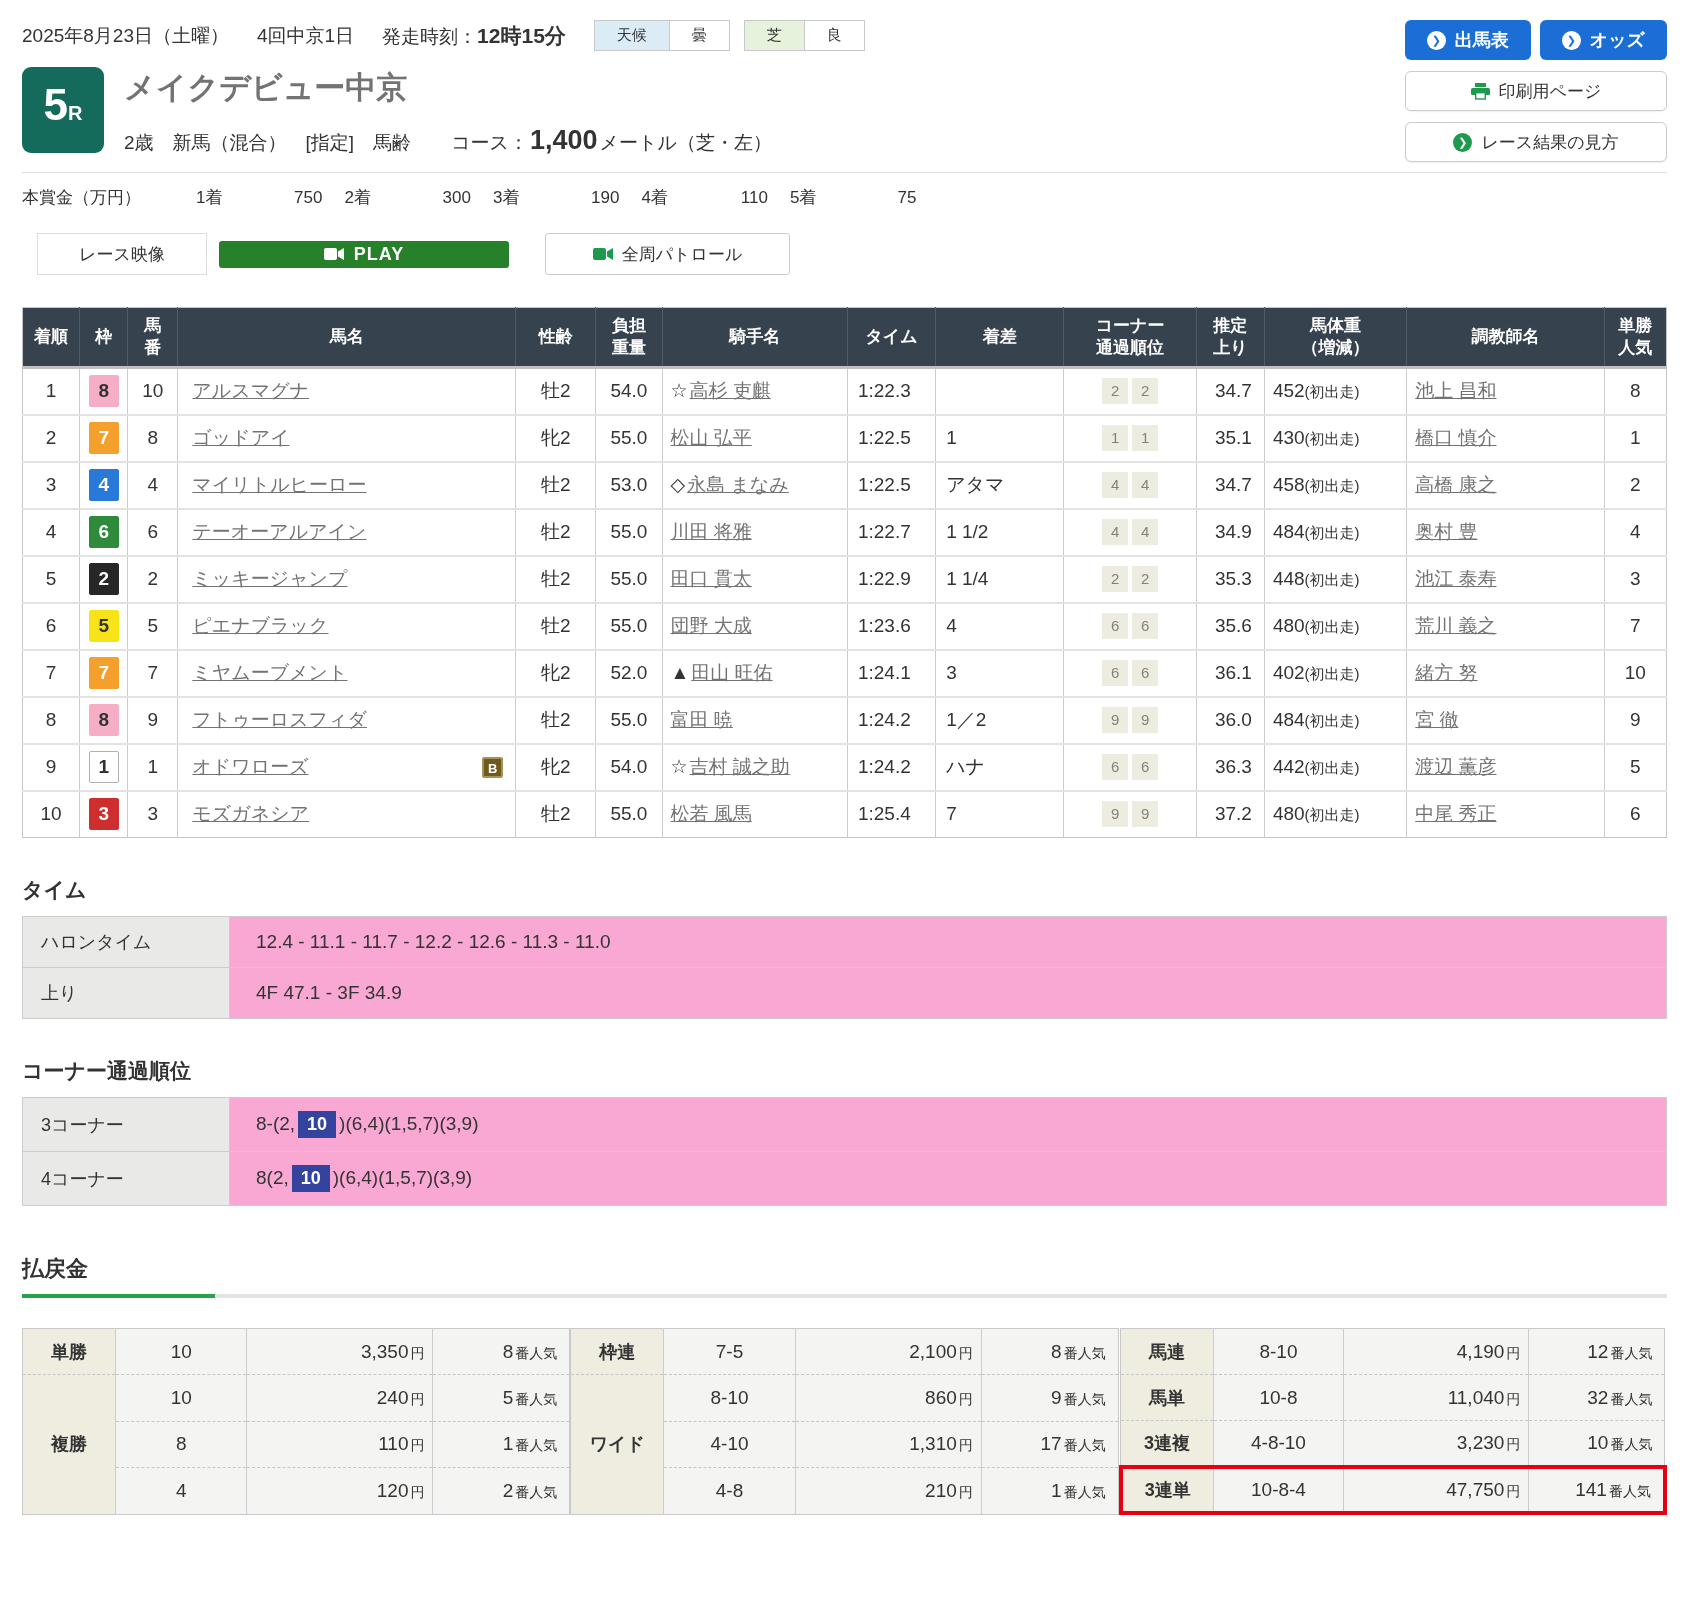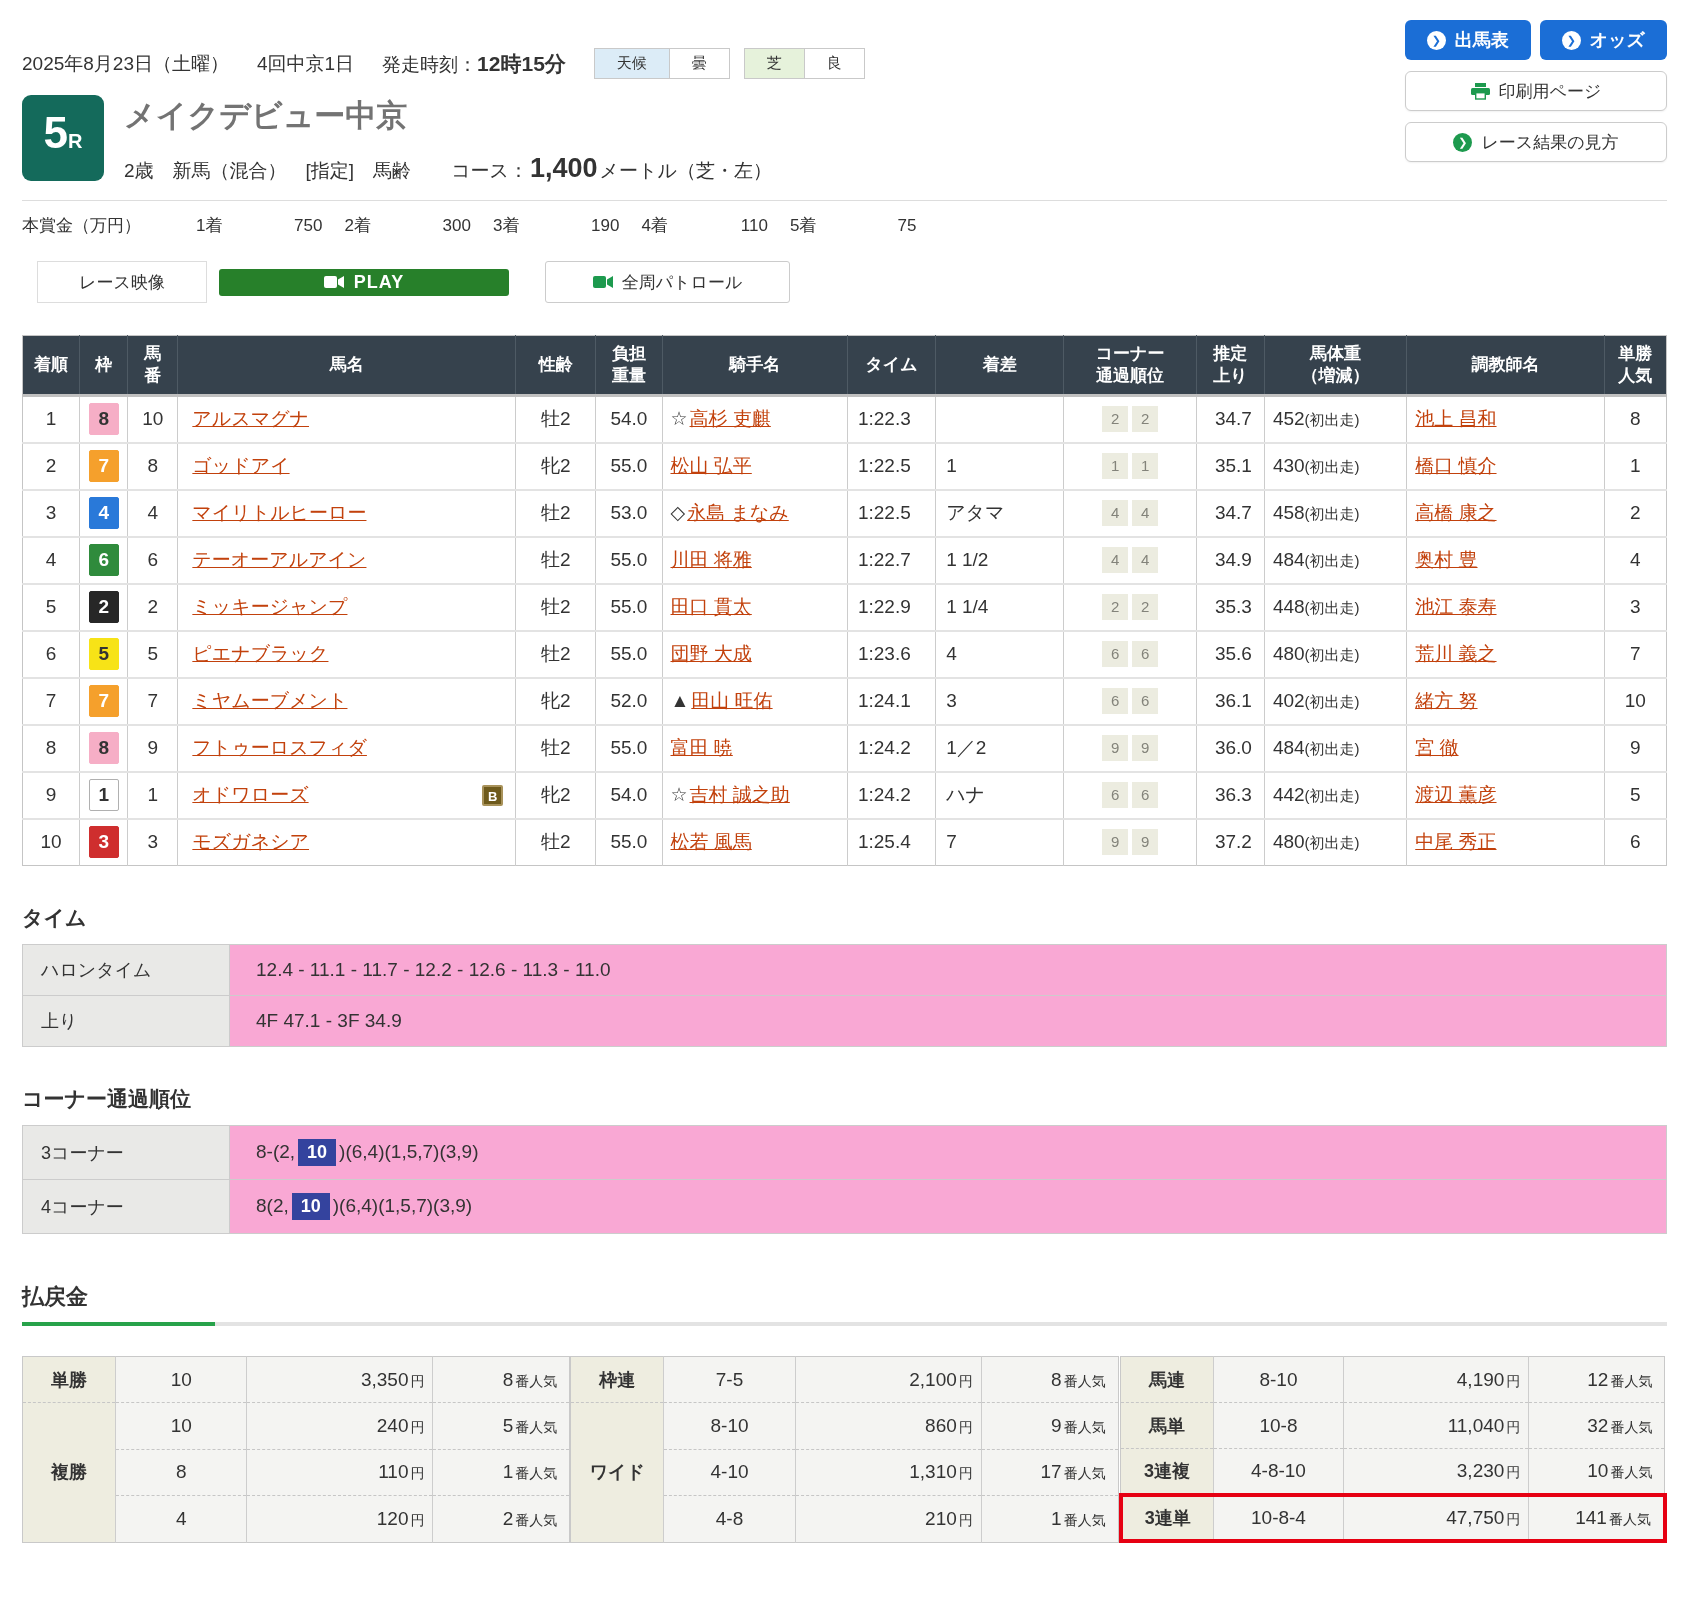--- a/index.html
+++ b/index.html
@@ -4,21 +4,21 @@
 <style>
 * { box-sizing: border-box; }
 html,body { margin:0; padding:0; }
 body {
   width:1689px; background:#fff; color:#333;
   font-family:"Liberation Sans","DejaVu Sans",sans-serif;
 }
 .page { position:relative; padding:20px 22px 30px; }
 
 
-.topbar { display:flex; align-items:center; font-size:19px;margin-top:28px; }
+.topbar { display:flex; align-items:center; font-size:19px; }
 .topbar .seg { margin-right:28px; white-space:nowrap; }
 .start-time { font-weight:bold; font-size:21px; }
 .badges { display:flex; align-items:stretch; border:1px solid #c9c9c9; font-size:15px; }
 .badge-cell { display:flex; align-items:center; justify-content:center; min-width:42px; padding:5px 22px; background:#fff; }
 .badge-cell + .badge-cell { border-left:1px solid #c9c9c9; }
 .bg-weather { background:#dcecf7; }
 .bg-turf { background:#e6f2db; }
 
 
 .top-right { position:absolute; top:20px; right:22px; display:flex; flex-direction:column; align-items:flex-end; gap:11px; z-index:5; }
@@ -69,21 +69,21 @@
   vertical-align:middle; text-align:center; padding:2px 4px; background:#fff; }
 .results tbody td:last-child { border-right:none; }
 .results tbody tr:last-child td { border-bottom:none; }
 .c-horse { text-align:left !important; padding-left:14px !important; padding-right:12px !important; }
 .horse-wrap { display:flex; align-items:center; justify-content:space-between; }
 .c-jockey { text-align:left !important; padding-left:8px !important; }
 .c-time, .c-margin { text-align:left !important; padding-left:10px !important; }
 .c-bw { text-align:left !important; padding-left:8px !important; }
 .c-trainer { text-align:left !important; padding-left:8px !important; }
 .c-last { text-align:right !important; padding-right:12px !important; }
-.lnk { color:#c2410c; text-decoration:underline; }
+.lnk { color:#737373; text-decoration:underline; }
 .jpfx { margin-right:2px; color:#333; }
 .frame { display:inline-flex; width:30px; height:32px; align-items:center; justify-content:center;
   font-size:19px; font-weight:bold; border-radius:2px; border:1px solid transparent; }
 .cbox { display:inline-block; width:26px; height:26px; line-height:26px; background:#ecece0; color:#83837a;
   font-size:15px; text-align:center; margin:0 2px; }
 .bbadge { display:inline-block; min-width:21px; height:21px; line-height:19px; background:#6e5a1c; border:2px solid #a8925a;
   color:#fff; font-size:13px; font-weight:bold; text-align:center; border-radius:2px; padding:0 2px; }
 .bw-note { font-size:15px; }
 
 

